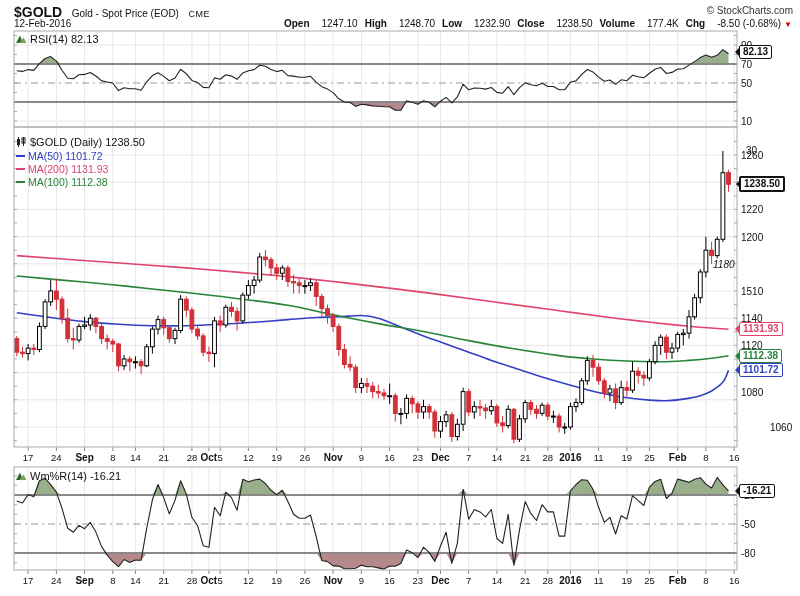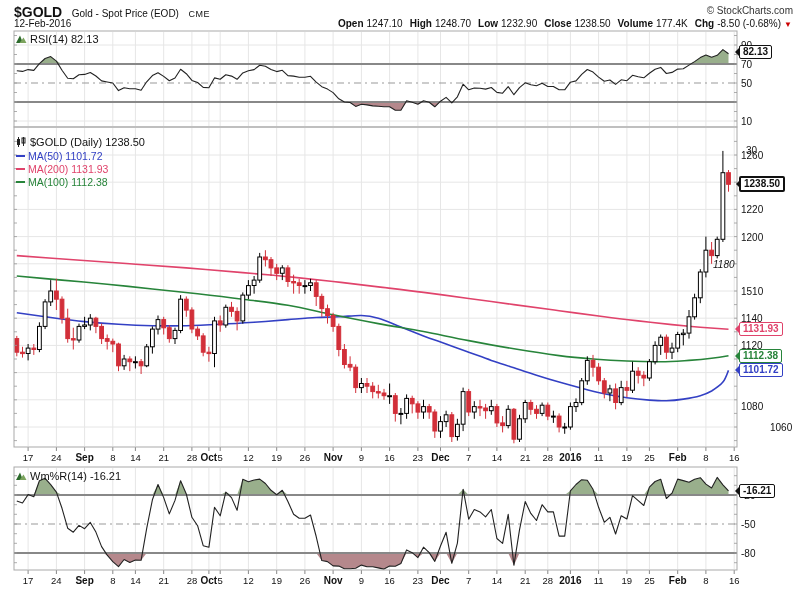--- a/index.html
+++ b/index.html
@@ -10,21 +10,21 @@
   #labels-layer{position:absolute;left:0;top:0;width:800px;height:596px;pointer-events:none;}
   .title-row{position:absolute;left:14px;top:3px;white-space:nowrap;}
   .sym{font-size:14px;font-weight:bold;}
   .desc{font-size:10px;margin-left:5px;}
   .exch{font-size:9px;margin-left:5px;letter-spacing:.5px;}
   .copy{position:absolute;top:5px;right:7px;left:auto;font-size:10px;color:#333;}
   .info-row{position:absolute;left:14px;top:18px;width:782px;font-size:10px;white-space:nowrap;}
   .date{position:absolute;left:0;top:0;}
   .quote{position:absolute;right:4px;top:0;text-align:right;}
   .quote b{font-weight:bold;margin-left:7px;}
-  .quote .qv{margin-left:3px;}
+  .quote .qv{margin-left:12px;}
   .chg-arrow{display:inline-block;margin-left:3px;font-size:8px;line-height:8px;cursor:pointer;}
   .legend{position:absolute;white-space:nowrap;font-size:11px;}
   .legend .licon{display:inline-block;vertical-align:-1px;margin-right:3px;}
   .legend-row{font-size:11px;line-height:13px;white-space:nowrap;}
   .ma-dash{display:inline-block;width:9px;height:2px;background:currentColor;vertical-align:3px;margin-right:3px;}
   .ylab{position:absolute;font-size:10px;transform:translateY(-50%);color:#111;}
   .xlab{position:absolute;font-size:9.5px;transform:translateX(-50%);color:#111;}
   .xlab.b{font-weight:bold;font-size:10px;}
   .callout{position:absolute;transform:translateY(-50%);background:#fff;border:1.5px solid currentColor;
            font-size:10px;font-weight:bold;line-height:12px;padding:0 3px 0 3px;border-radius:2px;white-space:nowrap;}
@@ -602,21 +602,21 @@
       <div class="ylab" style="left: 741px; top: 83px;">50</div>
       <div class="ylab" style="left: 746px; top: 102px; margin-top: 48px;">30</div>
       <div class="ylab" style="left: 741px; top: 121px;">10</div>
       <div class="ylab" style="left: 741px; top: 155px;">1260</div>
       <div class="ylab" style="left: 741px; top: 209.4px;">1220</div>
       <div class="ylab" style="left: 741px; top: 236.6px;">1200</div>
       <div class="ylab" style="left: 713px; top: 263.8px; font-style: italic;">1180</div>
       <div class="ylab" style="left: 741px; top: 291px;">1510</div>
       <div class="ylab" style="left: 741px; top: 318.2px;">1140</div>
       <div class="ylab" style="left: 741px; top: 345.4px;">1120</div>
-      <div class="ylab" style="left: 741px; top: 406px;">1080</div>
+      <div class="ylab" style="left: 741px; top: 392px;">1080</div>
       <div class="ylab" style="left: 770px; top: 427px;">1060</div>
       <div class="ylab" style="left: 741px; top: 495px;">-20</div>
       <div class="ylab" style="left: 741px; top: 524.001px;">-50</div>
       <div class="ylab" style="left: 741px; top: 553.002px;">-80</div>
       <div class="xlab" style="left: 28.1211px; top: 452px;">17</div>
       <div class="xlab" style="left: 56.3633px; top: 452px;">24</div>
       <div class="xlab b" style="left: 84.6055px; top: 452px;">Sep</div>
       <div class="xlab" style="left: 112.848px; top: 452px;">8</div>
       <div class="xlab" style="left: 135.441px; top: 452px;">14</div>
       <div class="xlab" style="left: 163.684px; top: 452px;">21</div>

